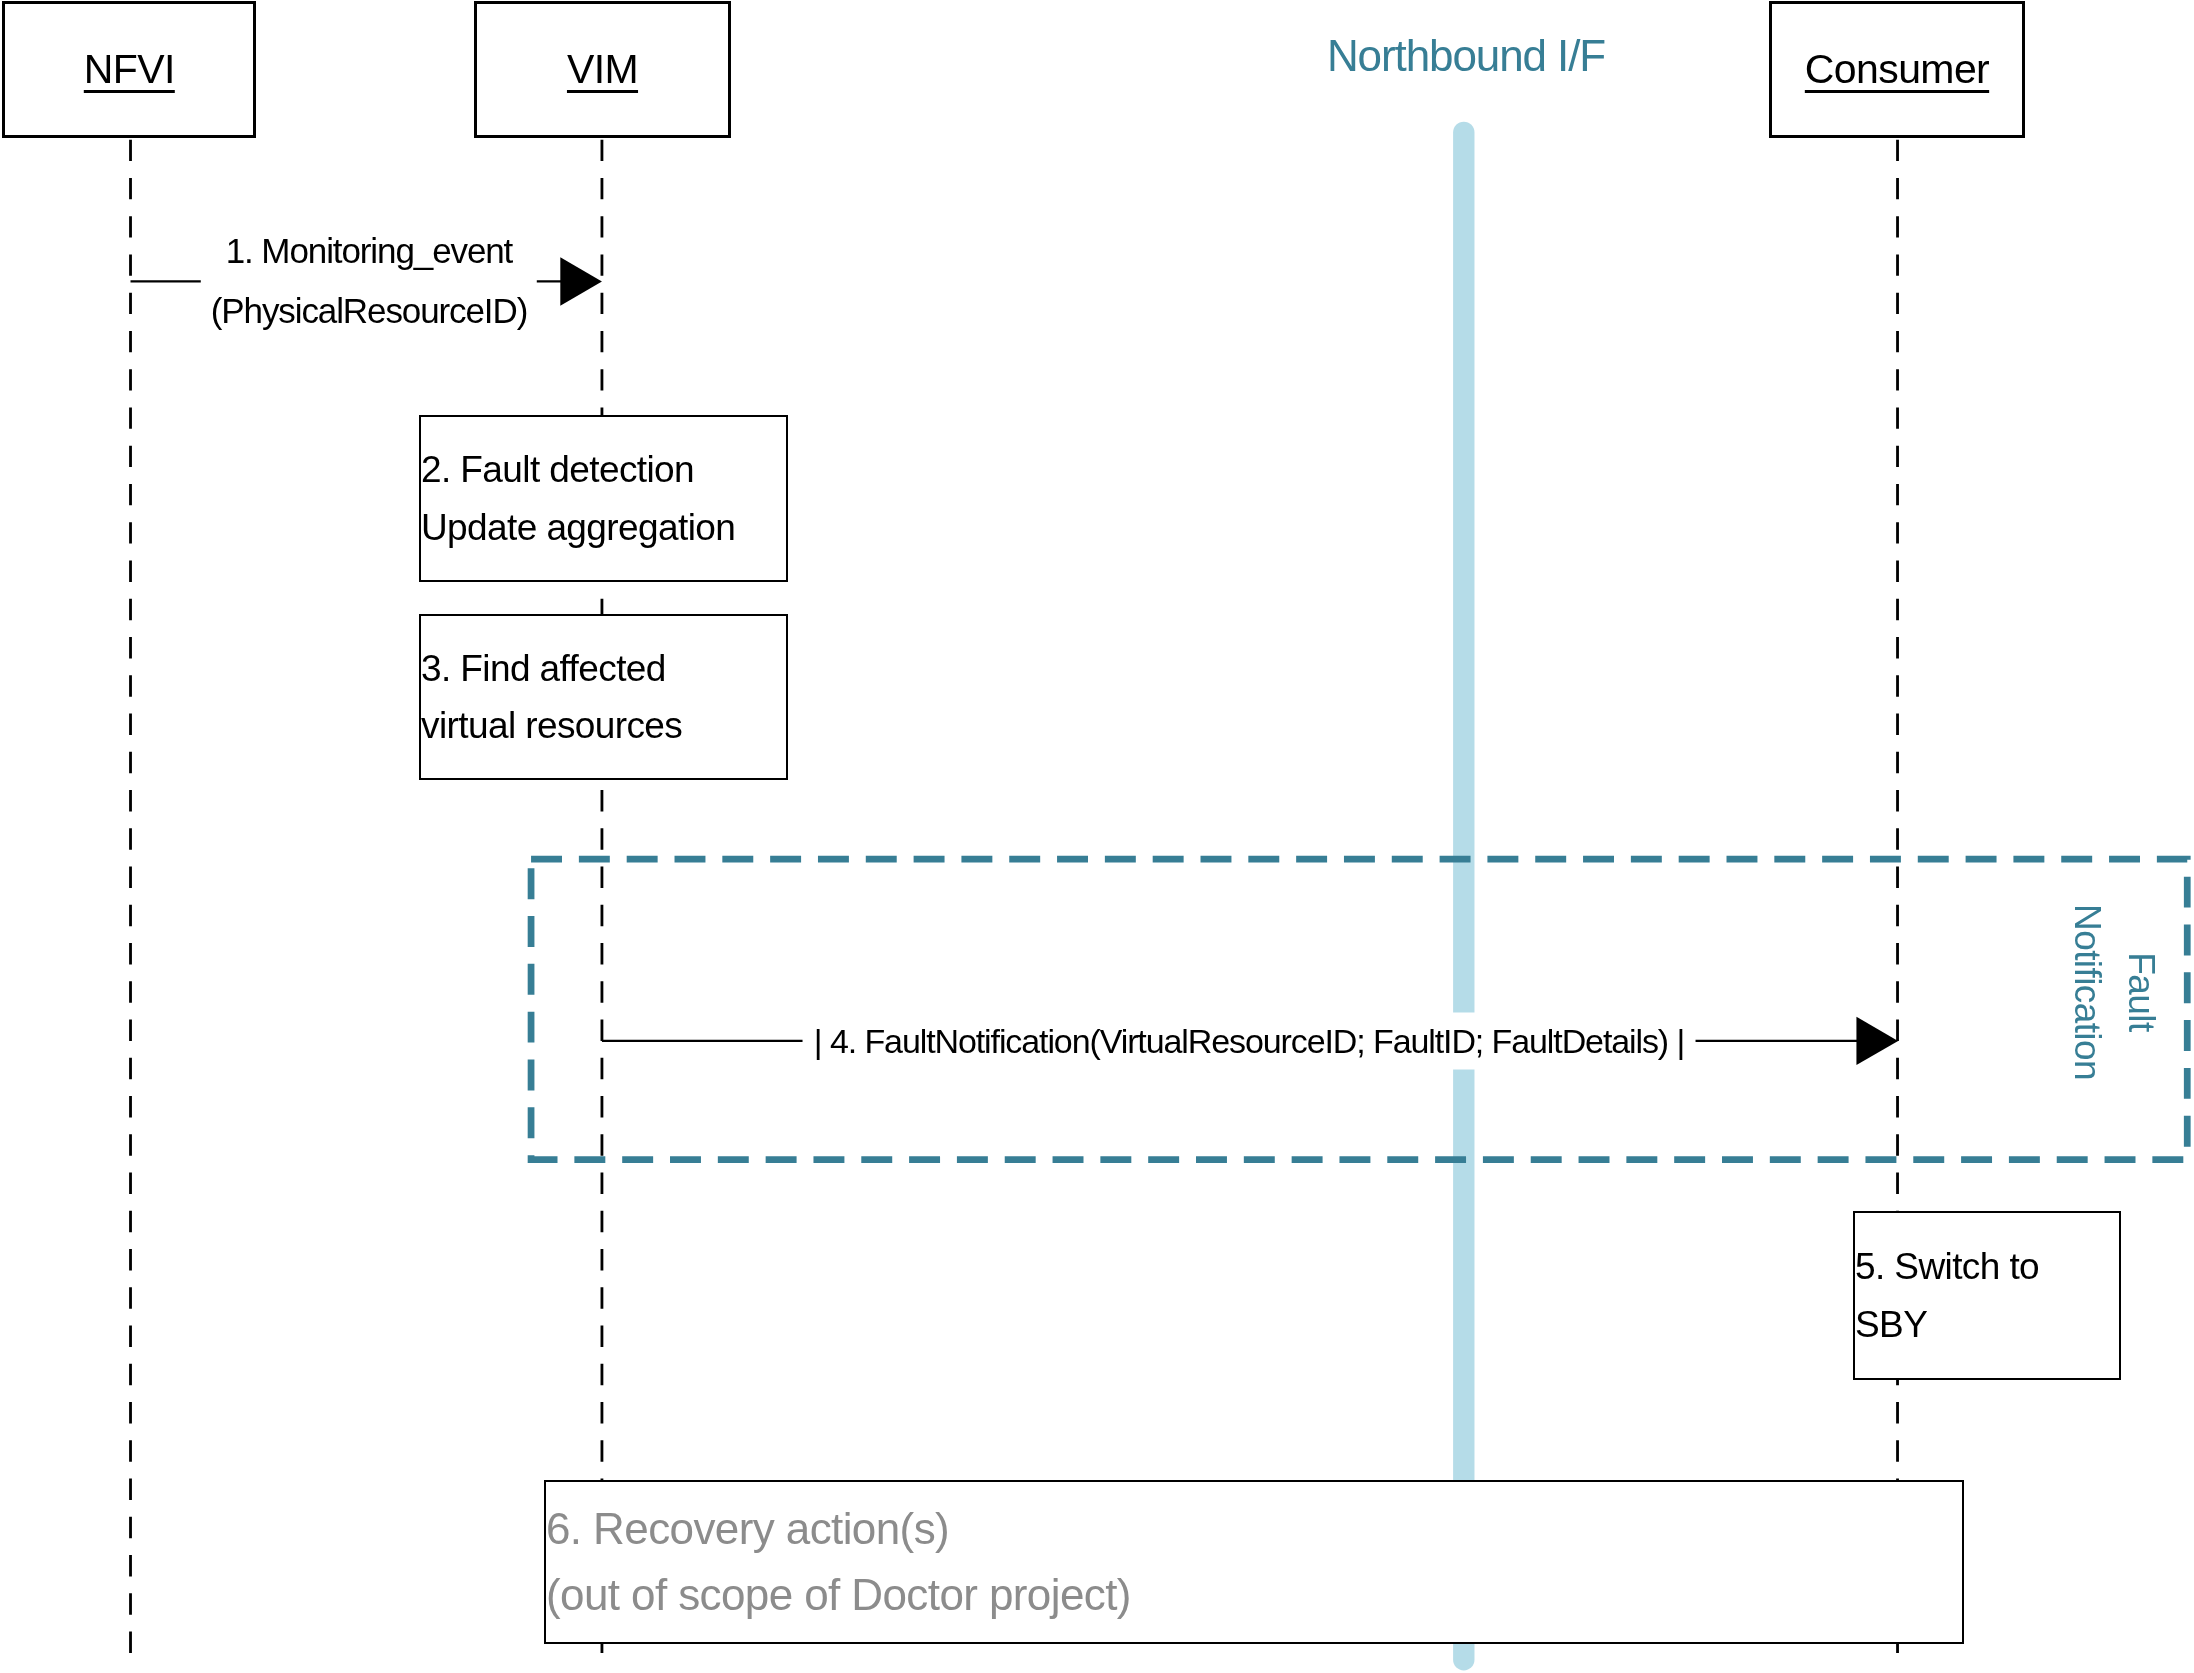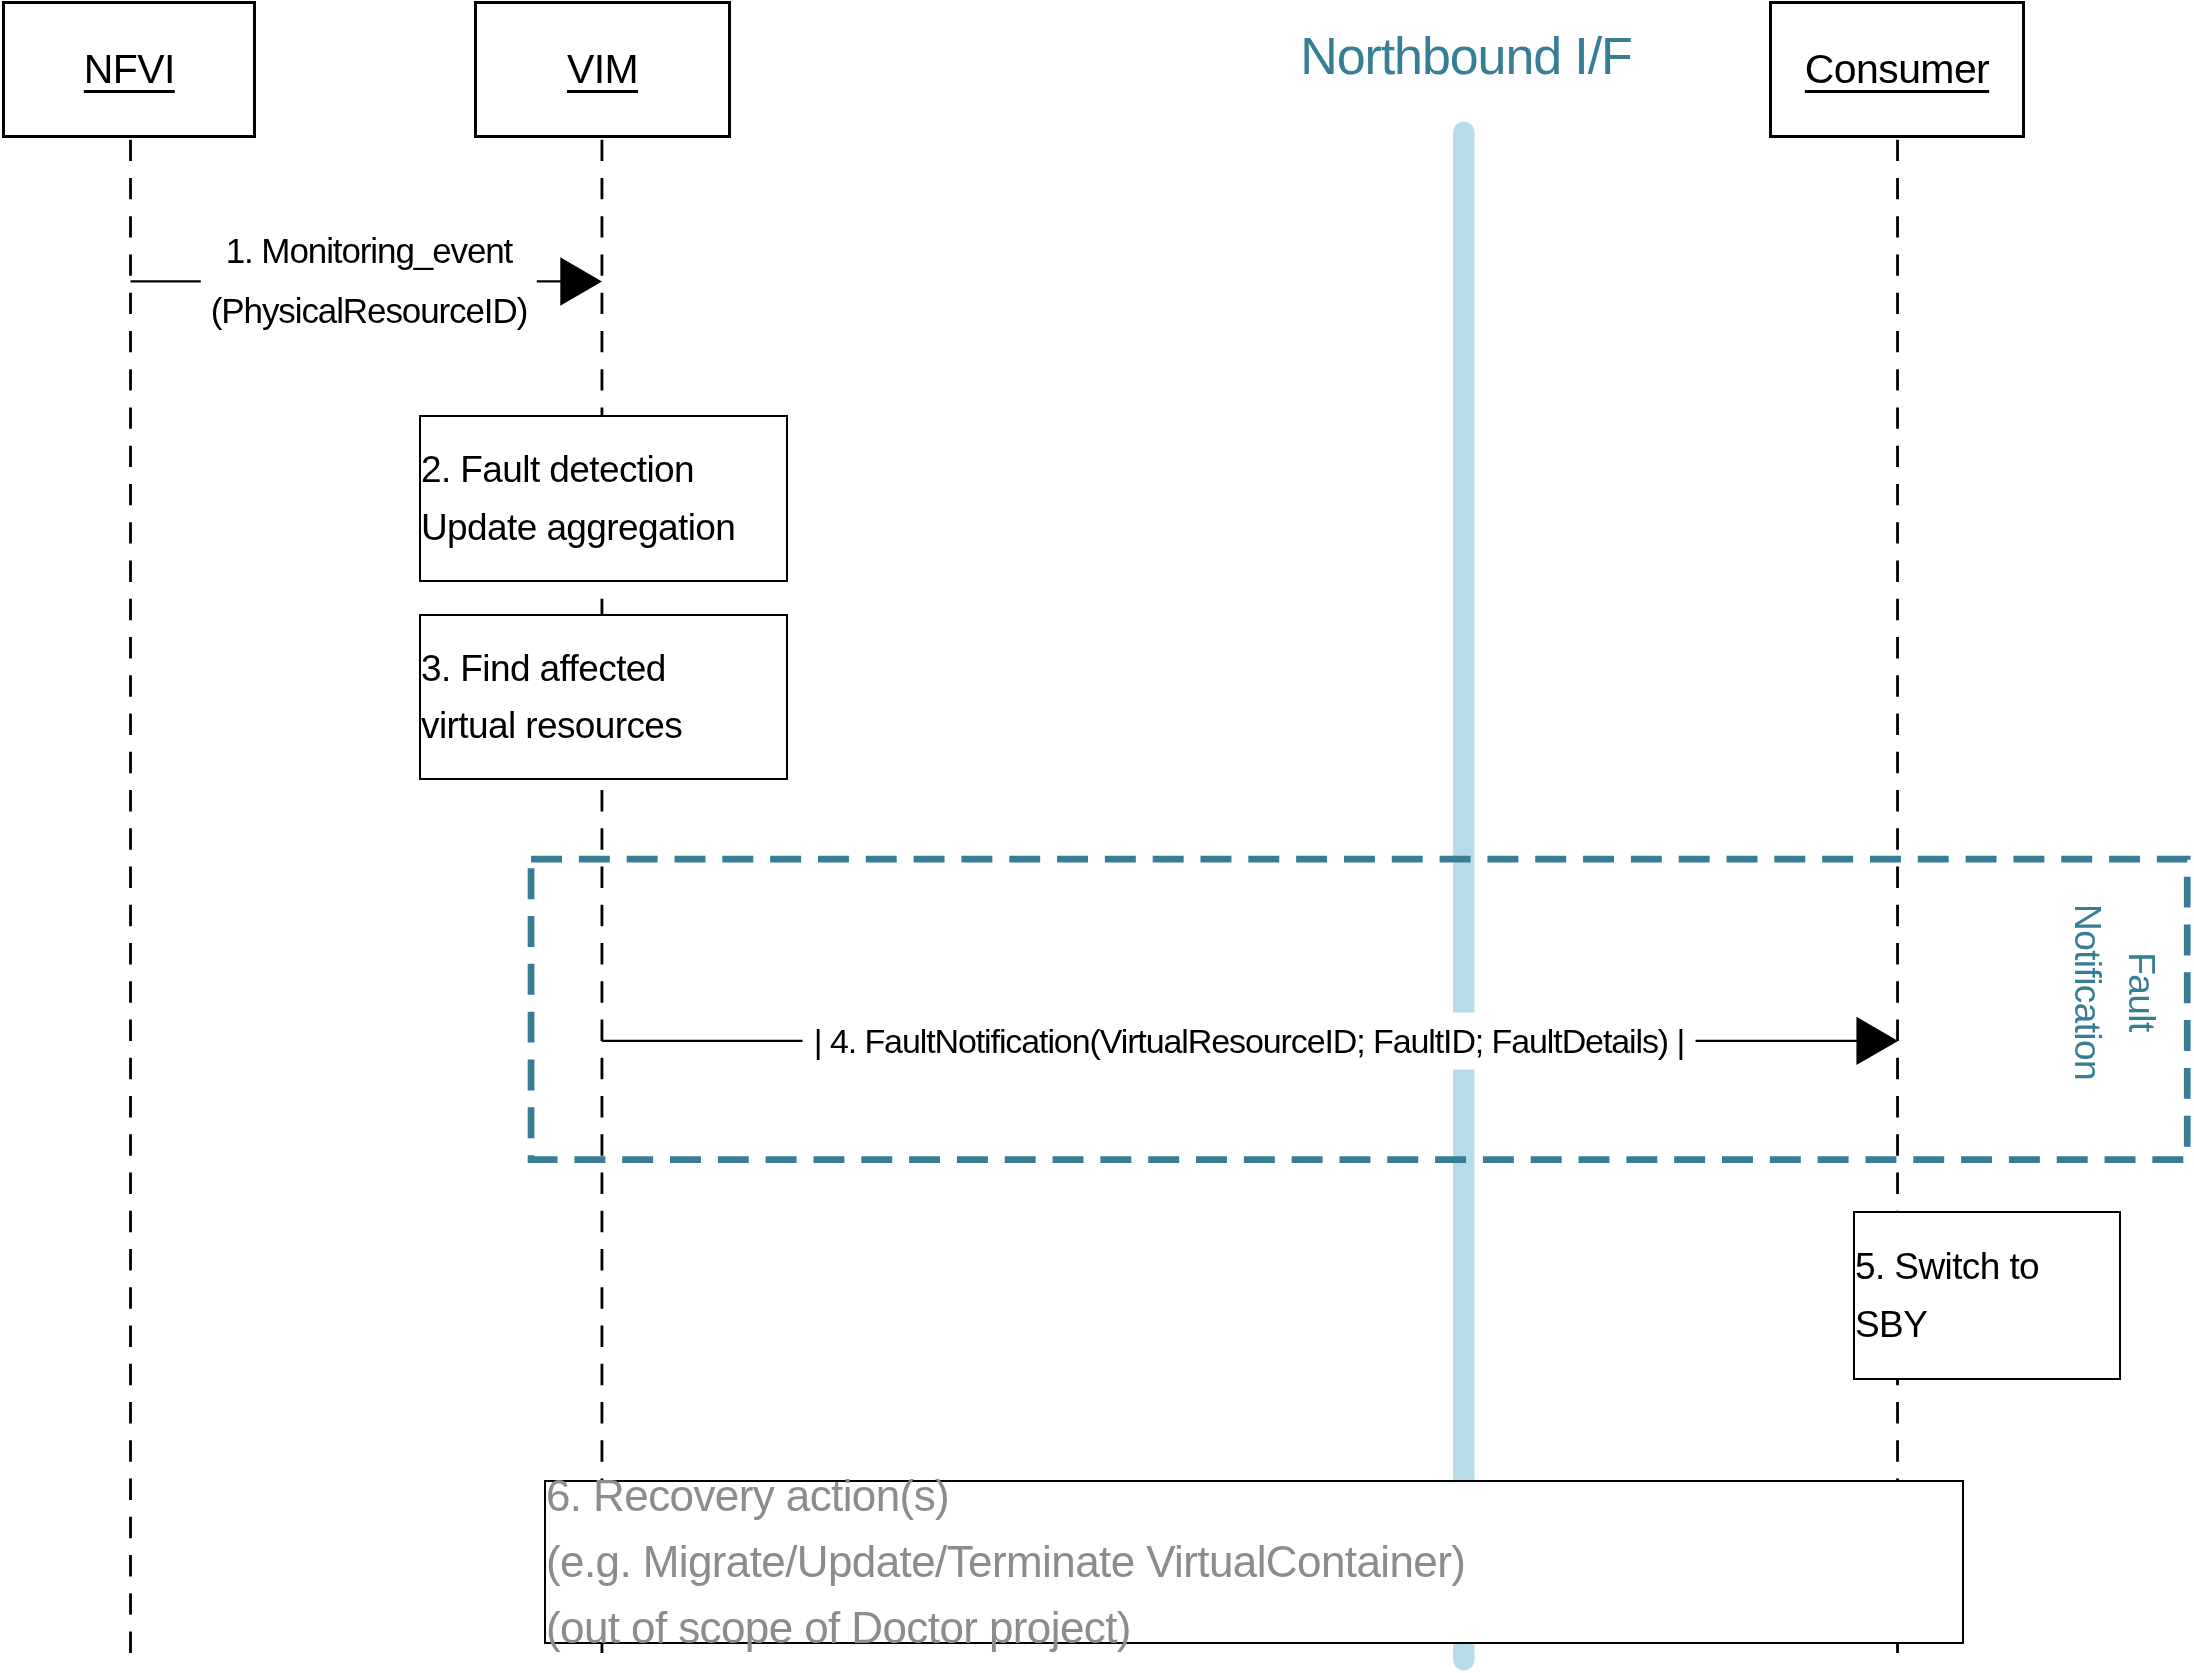--- a/index.html
+++ b/index.html
@@ -48,21 +48,21 @@
   #actor-nfvi     { left: 2.3px;    top: 1.1px; width: 254px; height: 137px; }
   #actor-vim      { left: 474px;  top: 1.1px; width: 257px; height: 137px; }
   #actor-consumer { left: 1769px; top: 1.1px; width: 256px; height: 137px; }
 
   
   .nb-title {
     position: absolute;
     left: 1466px;
     top: 56px;
     transform: translate(-50%, -50%);
-    font-size: 52px;
+    font-size: 44px;
     letter-spacing: -1.1px;
     color: #377E95;
     white-space: nowrap;
     z-index: 2;
     text-align: right;
   }
 
   
   .activity-box {
     position: absolute;
@@ -189,18 +189,17 @@
     <div>Notification</div>
   </div>
 
   <div class="activity-box" id="box-step5">
     <div>5. Switch to</div>
     <div>SBY</div>
   </div>
 
   <div class="activity-box" id="box-step6">
     <div>6. Recovery action(s)</div>
-    <div>(e.g. Migrate/Update/Terminate VirtualContainer)</div>
     <div>(out of scope of Doctor project)</div>
   </div>
 
 </div>
 
 
 </body></html>

